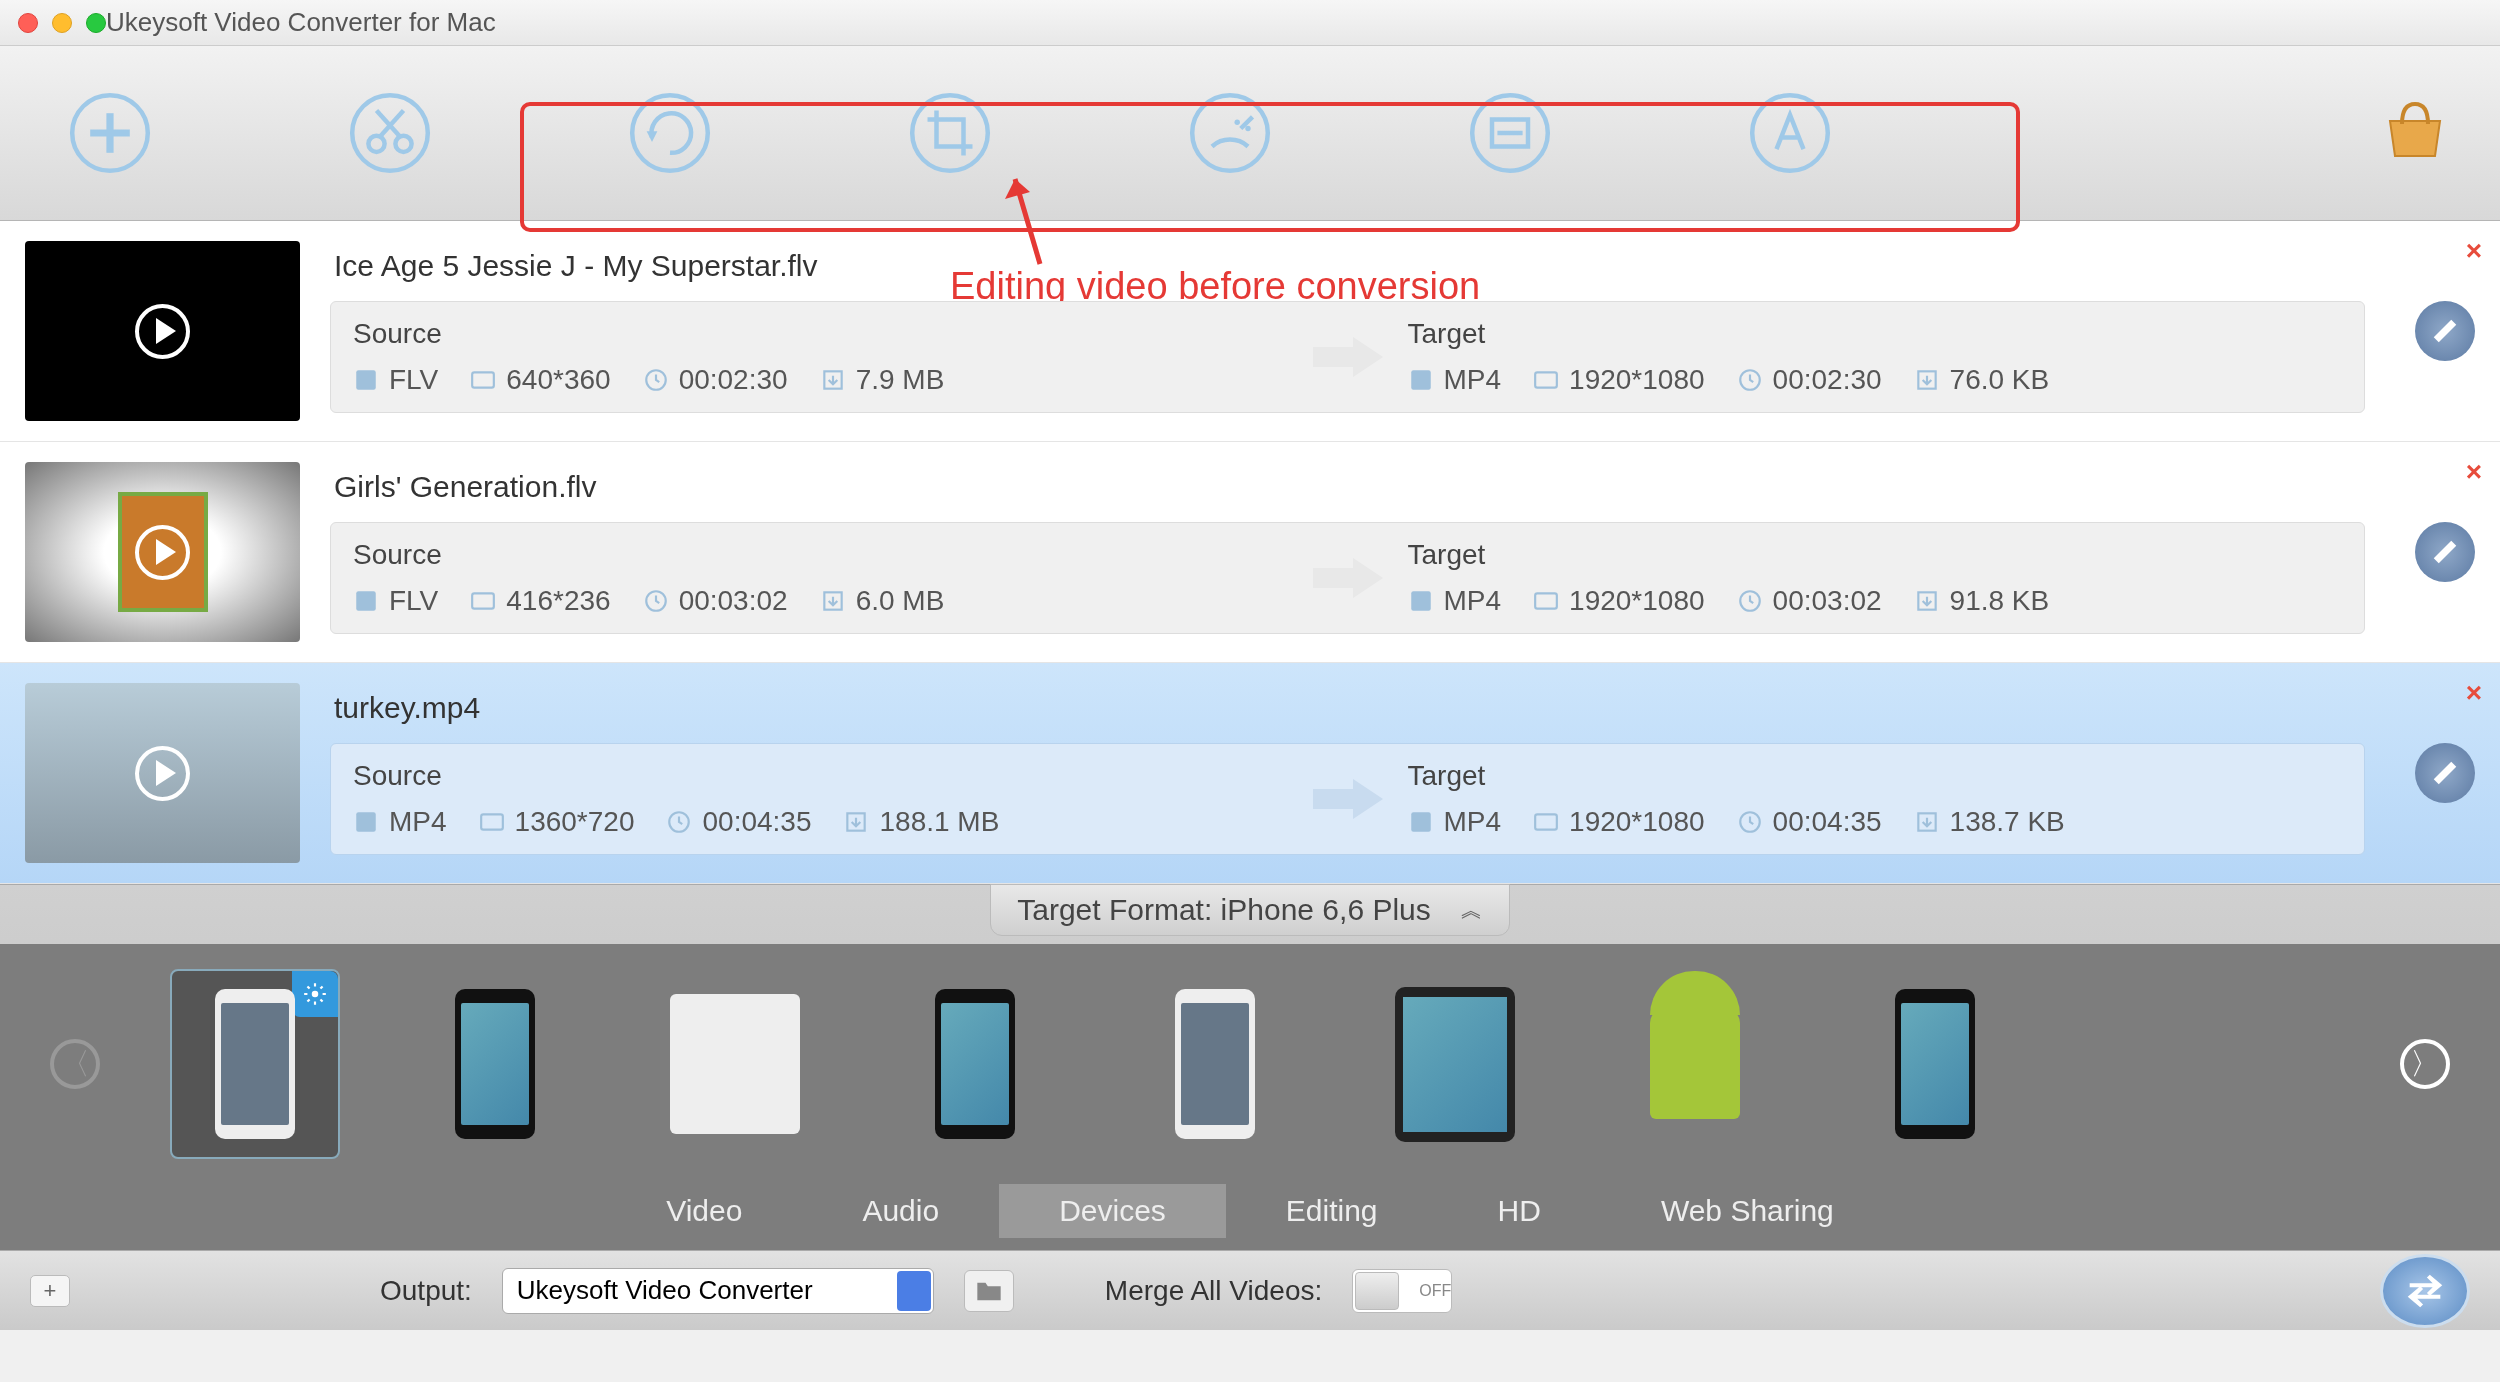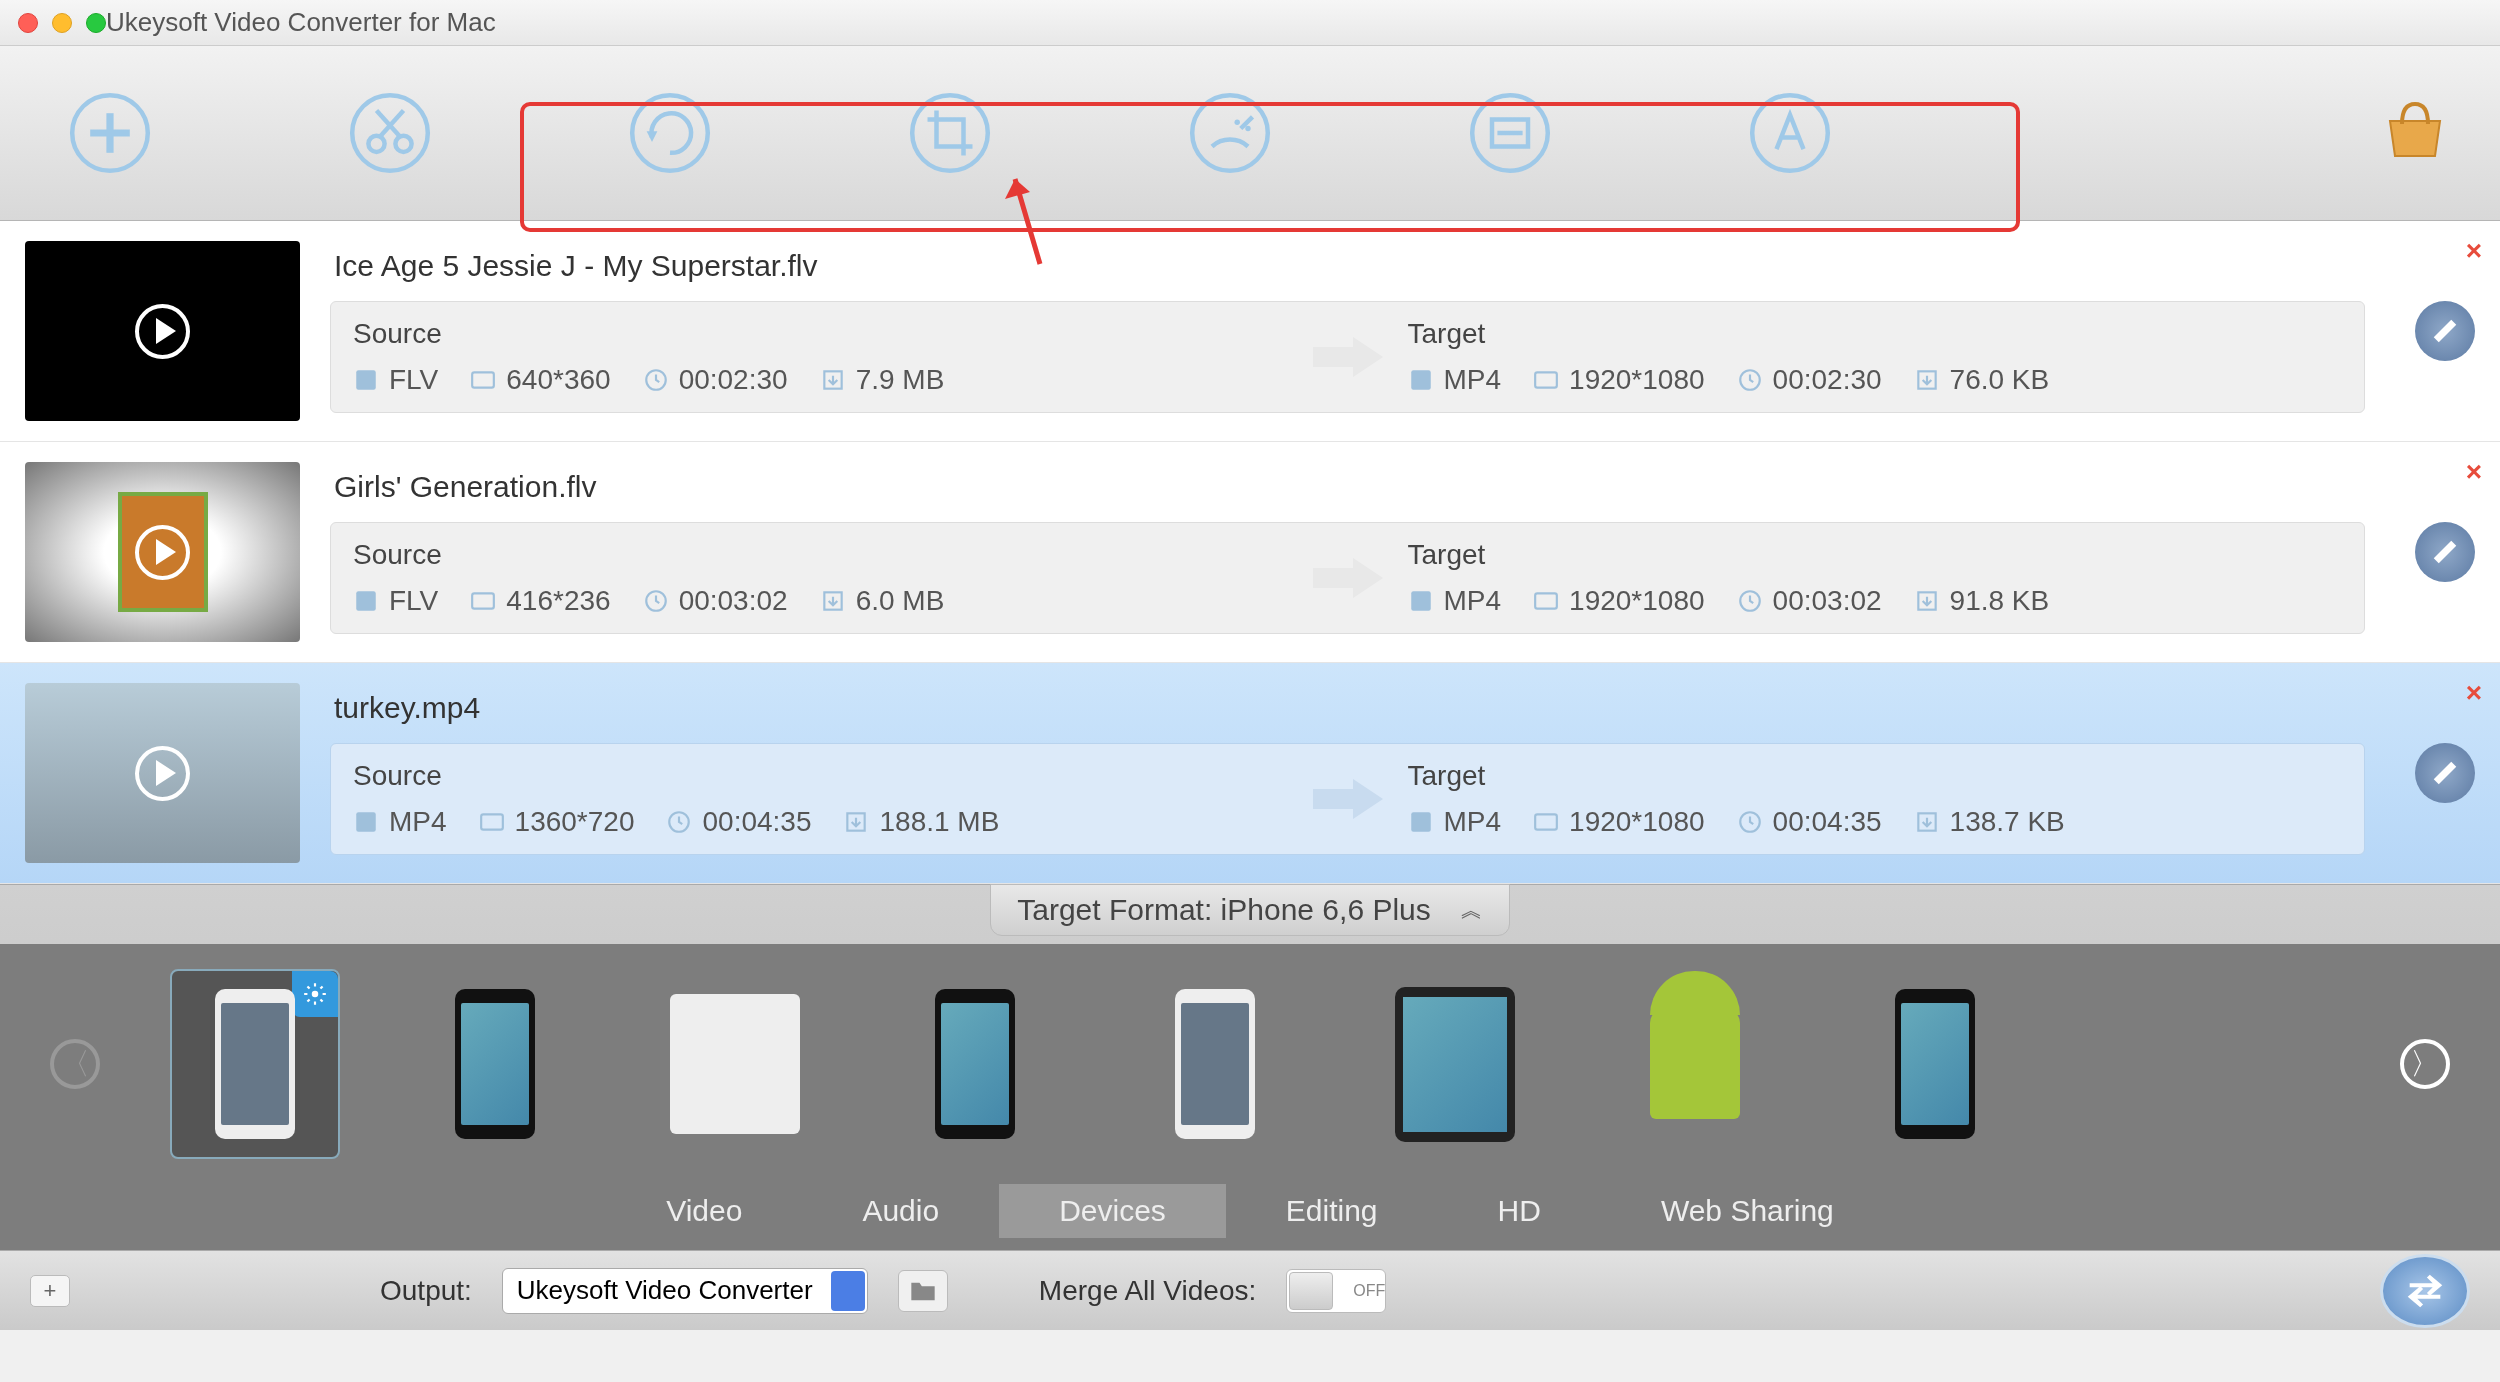--- a/index.html
+++ b/index.html
@@ -69,21 +69,21 @@
   .android::before{content:"";position:absolute;top:-38px;left:0;right:0;height:44px;background:#a4c639;border-radius:50px 50px 0 0;}
   .wii { width:130px; height:140px; background:#eee; border-radius:6px;}
   
   .cat-tabs { background:#7d7d7d; display:flex; justify-content:center; gap:0; padding-bottom:12px;}
   .cat-tab { padding:10px 60px; font-size:30px; color:#eee; }
   .cat-tab.active { background:#9a9a9a;}
   
   .bottom { height:80px; background:linear-gradient(#e2e2e2,#cacaca); display:flex; align-items:center; padding:0 30px; gap:30px; border-top:1px solid #aaa;}
   .small-add { width:40px; height:32px; background:#f5f5f5; border:1px solid #bbb; border-radius:5px; display:flex; align-items:center; justify-content:center; font-size:22px; color:#666;}
   .out-label { font-size:28px; color:#333; margin-left:280px;}
-  .out-select { width:366px; height:46px; background:#fff; border:1px solid #aaa; border-radius:6px; display:flex; align-items:center; padding:0 14px; font-size:26px; position:relative;}
+  .out-select { width:432px; height:46px; background:#fff; border:1px solid #aaa; border-radius:6px; display:flex; align-items:center; padding:0 14px; font-size:26px; position:relative;}
   .out-select .sel-btn { position:absolute; right:2px; top:2px; bottom:2px; width:34px; background:#4b7ee5; border-radius:4px;}
   .folder-btn { width:50px; height:42px; background:#f0f0f0; border:1px solid #bbb; border-radius:6px; display:flex; align-items:center; justify-content:center;}
   .merge-label { font-size:28px; color:#333; margin-left:61px;}
   .toggle { width:100px; height:44px; background:#fff; border:1px solid #bbb; border-radius:6px; position:relative; display:flex; align-items:center; justify-content:flex-end; font-size:16px; color:#888;}
   .toggle .knob { position:absolute; left:2px; top:2px; bottom:2px; width:44px; background:linear-gradient(#eee,#ccc); border:1px solid #bbb; border-radius:4px;}
   .convert-btn { width:90px; height:74px; border-radius:50%; background:radial-gradient(#a8c6e8,#5a8bc4); margin-left:auto; display:flex; align-items:center; justify-content:center; border:3px solid #cde;}
   .convert-btn svg { width:46px; height:46px; fill:#fff;}
   
   .wrapper { transform: scale(1.0); transform-origin: top left; }
 </style>
@@ -162,20 +162,21 @@
       <line x1="40" y1="100" x2="15" y2="15" stroke="#e53935" stroke-width="5"></line>
       <polygon points="15,15 5,35 30,28" fill="#e53935"></polygon>
     </svg>
     <div class="shop-icon">
       <svg viewBox="0 0 70 70">
             <path d="M10 25 L60 25 L55 60 L15 60 Z" fill="#e8a84a" stroke="#c8862a" stroke-width="2"></path>
             <path d="M22 28 Q22 8 35 8 Q48 8 48 28" fill="none" stroke="#c8862a" stroke-width="4"></path>
           </svg>
     </div>
   </div>
+  <div class="annotation" style="left:950px; top:265px; position:absolute;">Editing video before conversion</div>
 
   <div class="video-list">
 
     <div class="video-row">
       <span class="close-x">×</span>
       <div class="thumb">
             <div class="play"></div>
           </div>
       <div class="vinfo">
         <div class="fname">Ice Age 5  Jessie J  - My Superstar.flv</div>

